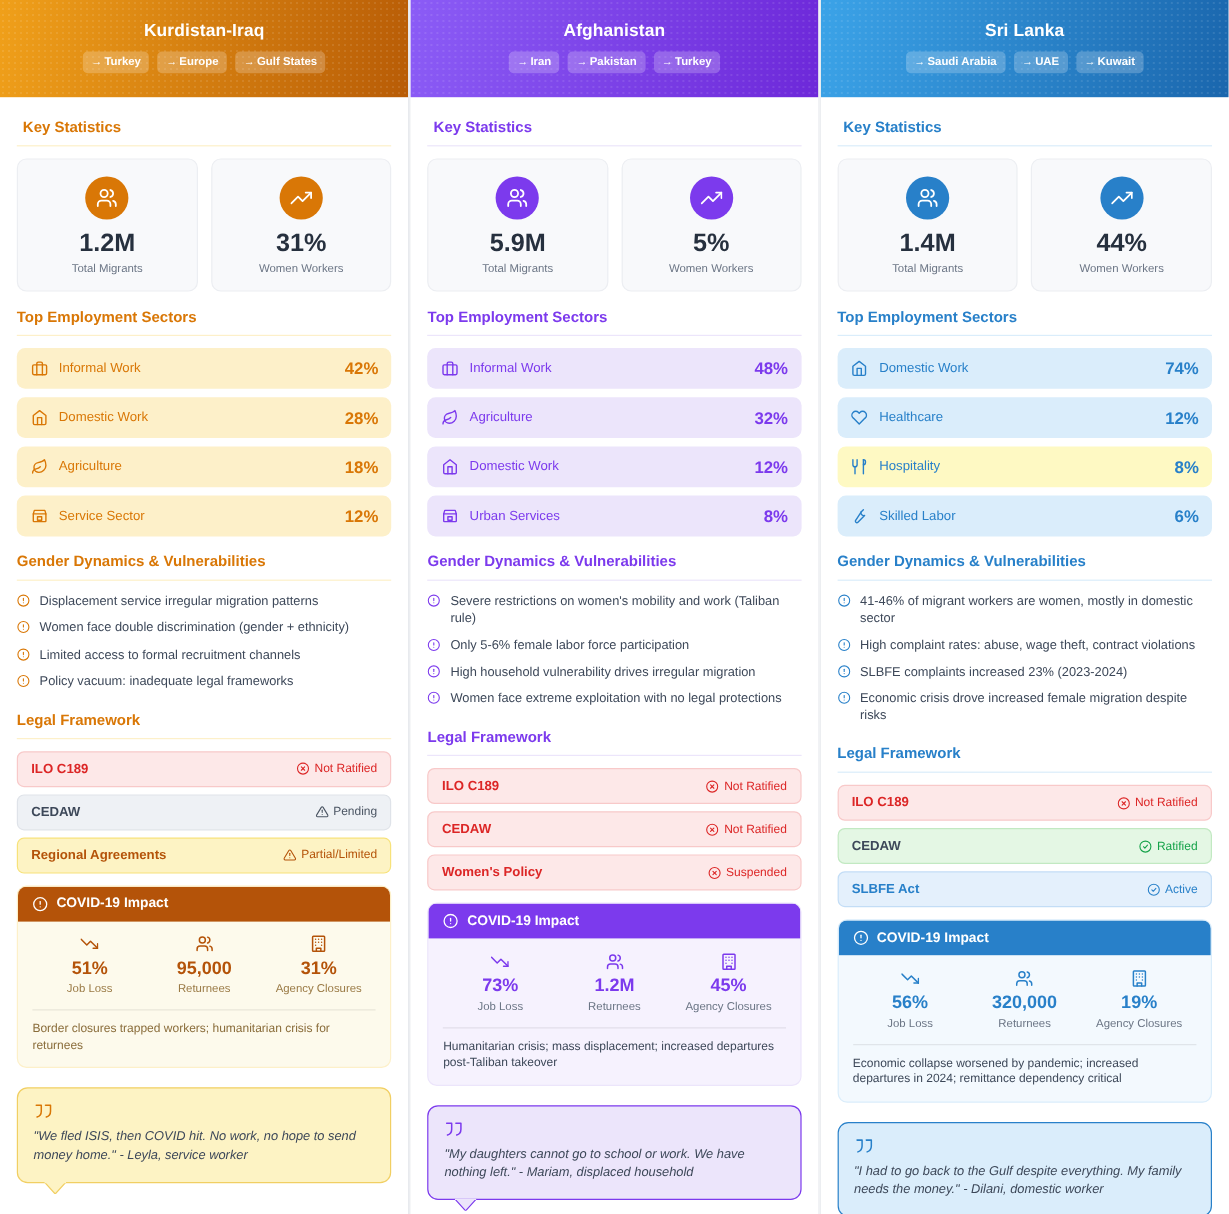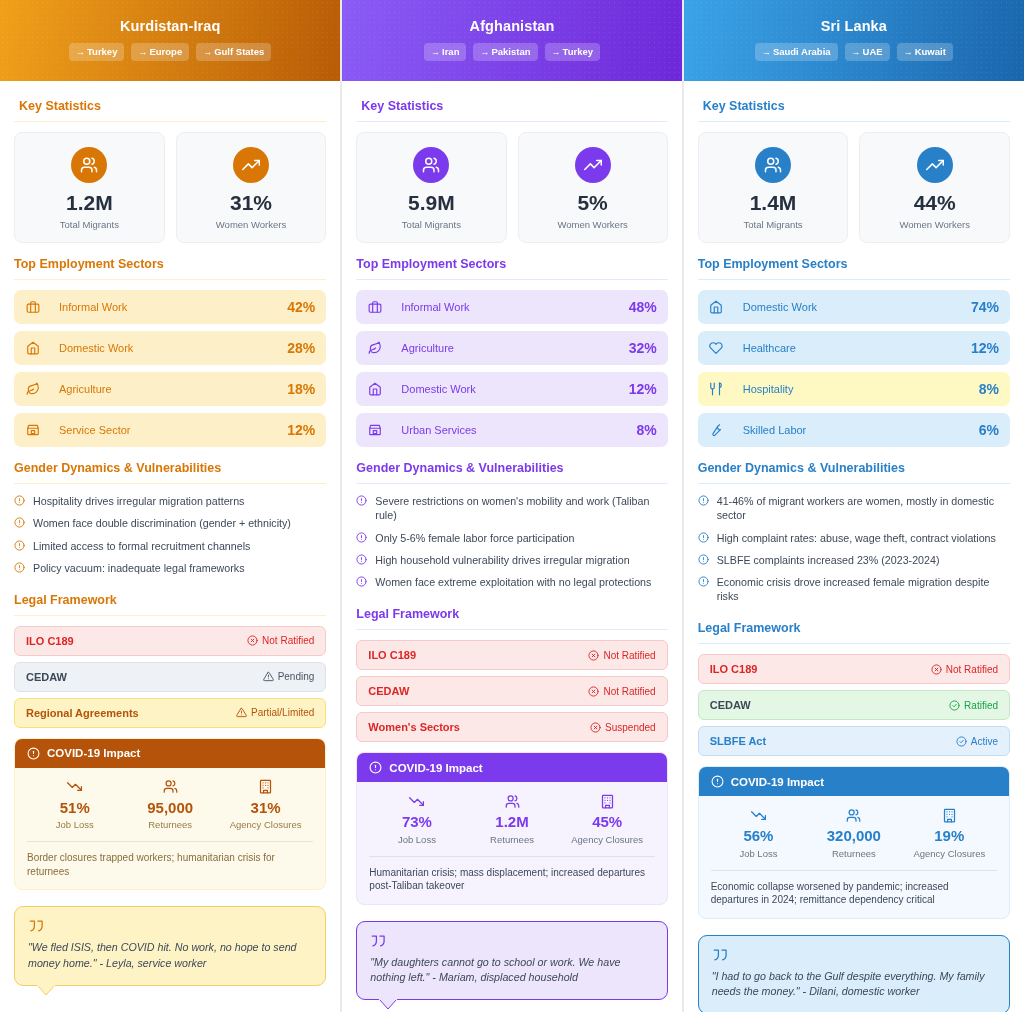--- a/index.html
+++ b/index.html
@@ -87,21 +87,21 @@
   .stat-lbl { font-size:9.5px; color:#6b7585; margin-top:5px; }
 
   
   .sector {
     display:flex; align-items:center; gap:9px;
     border-radius:7px; padding:9px 11px; margin-bottom:7px;
     font-size:11px;
   }
   .sector .s-ico { width:15px; height:15px; display:flex; align-items:center; justify-content:center; flex:0 0 15px;}
   .sector .s-ico svg { width:14px; height:14px; }
-  .sector .s-name { flex:1; font-weight:500;margin-left:10px; }
+  .sector .s-name { flex:1; font-weight:500; }
   .sector .s-pct { font-weight:700; font-size:14px; }
 
   
   .bullet {
     display:flex; gap:7px; align-items:flex-start;
     font-size:10.7px; color:#3d4859; line-height:1.33;
     margin-bottom:8px;
   }
   .bullet .b-ico { flex:0 0 12px; margin-top:1px; }
   .bullet .b-ico svg { width:11px; height:11px; display:block; }
@@ -247,21 +247,21 @@
         </div>
         <div class="sec-rule" style="background:#fdf0c9"></div>
         <div class="bullet">
           <span class="b-ico" style="color:#d97706">
             <svg viewBox="0 0 24 24" fill="none" stroke="currentColor" stroke-width="2" stroke-linecap="round" stroke-linejoin="round">
               <circle cx="12" cy="12" r="10"></circle>
               <line x1="12" y1="8" x2="12" y2="12"></line>
               <line x1="12" y1="16" x2="12.01" y2="16"></line>
             </svg>
           </span>
-          <span>Hospitality drives irregular migration patterns</span>
+          <span>Displacement service irregular migration patterns</span>
         </div>
         <div class="bullet">
           <span class="b-ico" style="color:#d97706">
             <svg viewBox="0 0 24 24" fill="none" stroke="currentColor" stroke-width="2" stroke-linecap="round" stroke-linejoin="round">
               <circle cx="12" cy="12" r="10"></circle>
               <line x1="12" y1="8" x2="12" y2="12"></line>
               <line x1="12" y1="16" x2="12.01" y2="16"></line>
             </svg>
           </span>
           <span>Women face double discrimination (gender + ethnicity)</span>
@@ -551,21 +551,21 @@
               <svg viewBox="0 0 24 24" fill="none" stroke="currentColor" stroke-width="2" stroke-linecap="round" stroke-linejoin="round">
                 <circle cx="12" cy="12" r="10"></circle>
                 <line x1="15" y1="9" x2="9" y2="15"></line>
                 <line x1="9" y1="9" x2="15" y2="15"></line>
               </svg>
             </span>
             <span>Not Ratified</span>
           </span>
         </div>
         <div class="legal" style="background:#fde8e8;border-color:#f8c9c9">
-          <span class="l-name" style="color:#dc2626">Women's Sectors</span>
+          <span class="l-name" style="color:#dc2626">Women's Policy</span>
           <span class="l-status" style="color:#dc2626">
             <span>
               <svg viewBox="0 0 24 24" fill="none" stroke="currentColor" stroke-width="2" stroke-linecap="round" stroke-linejoin="round">
                 <circle cx="12" cy="12" r="10"></circle>
                 <line x1="15" y1="9" x2="9" y2="15"></line>
                 <line x1="9" y1="9" x2="15" y2="15"></line>
               </svg>
             </span>
             <span>Suspended</span>
           </span>

